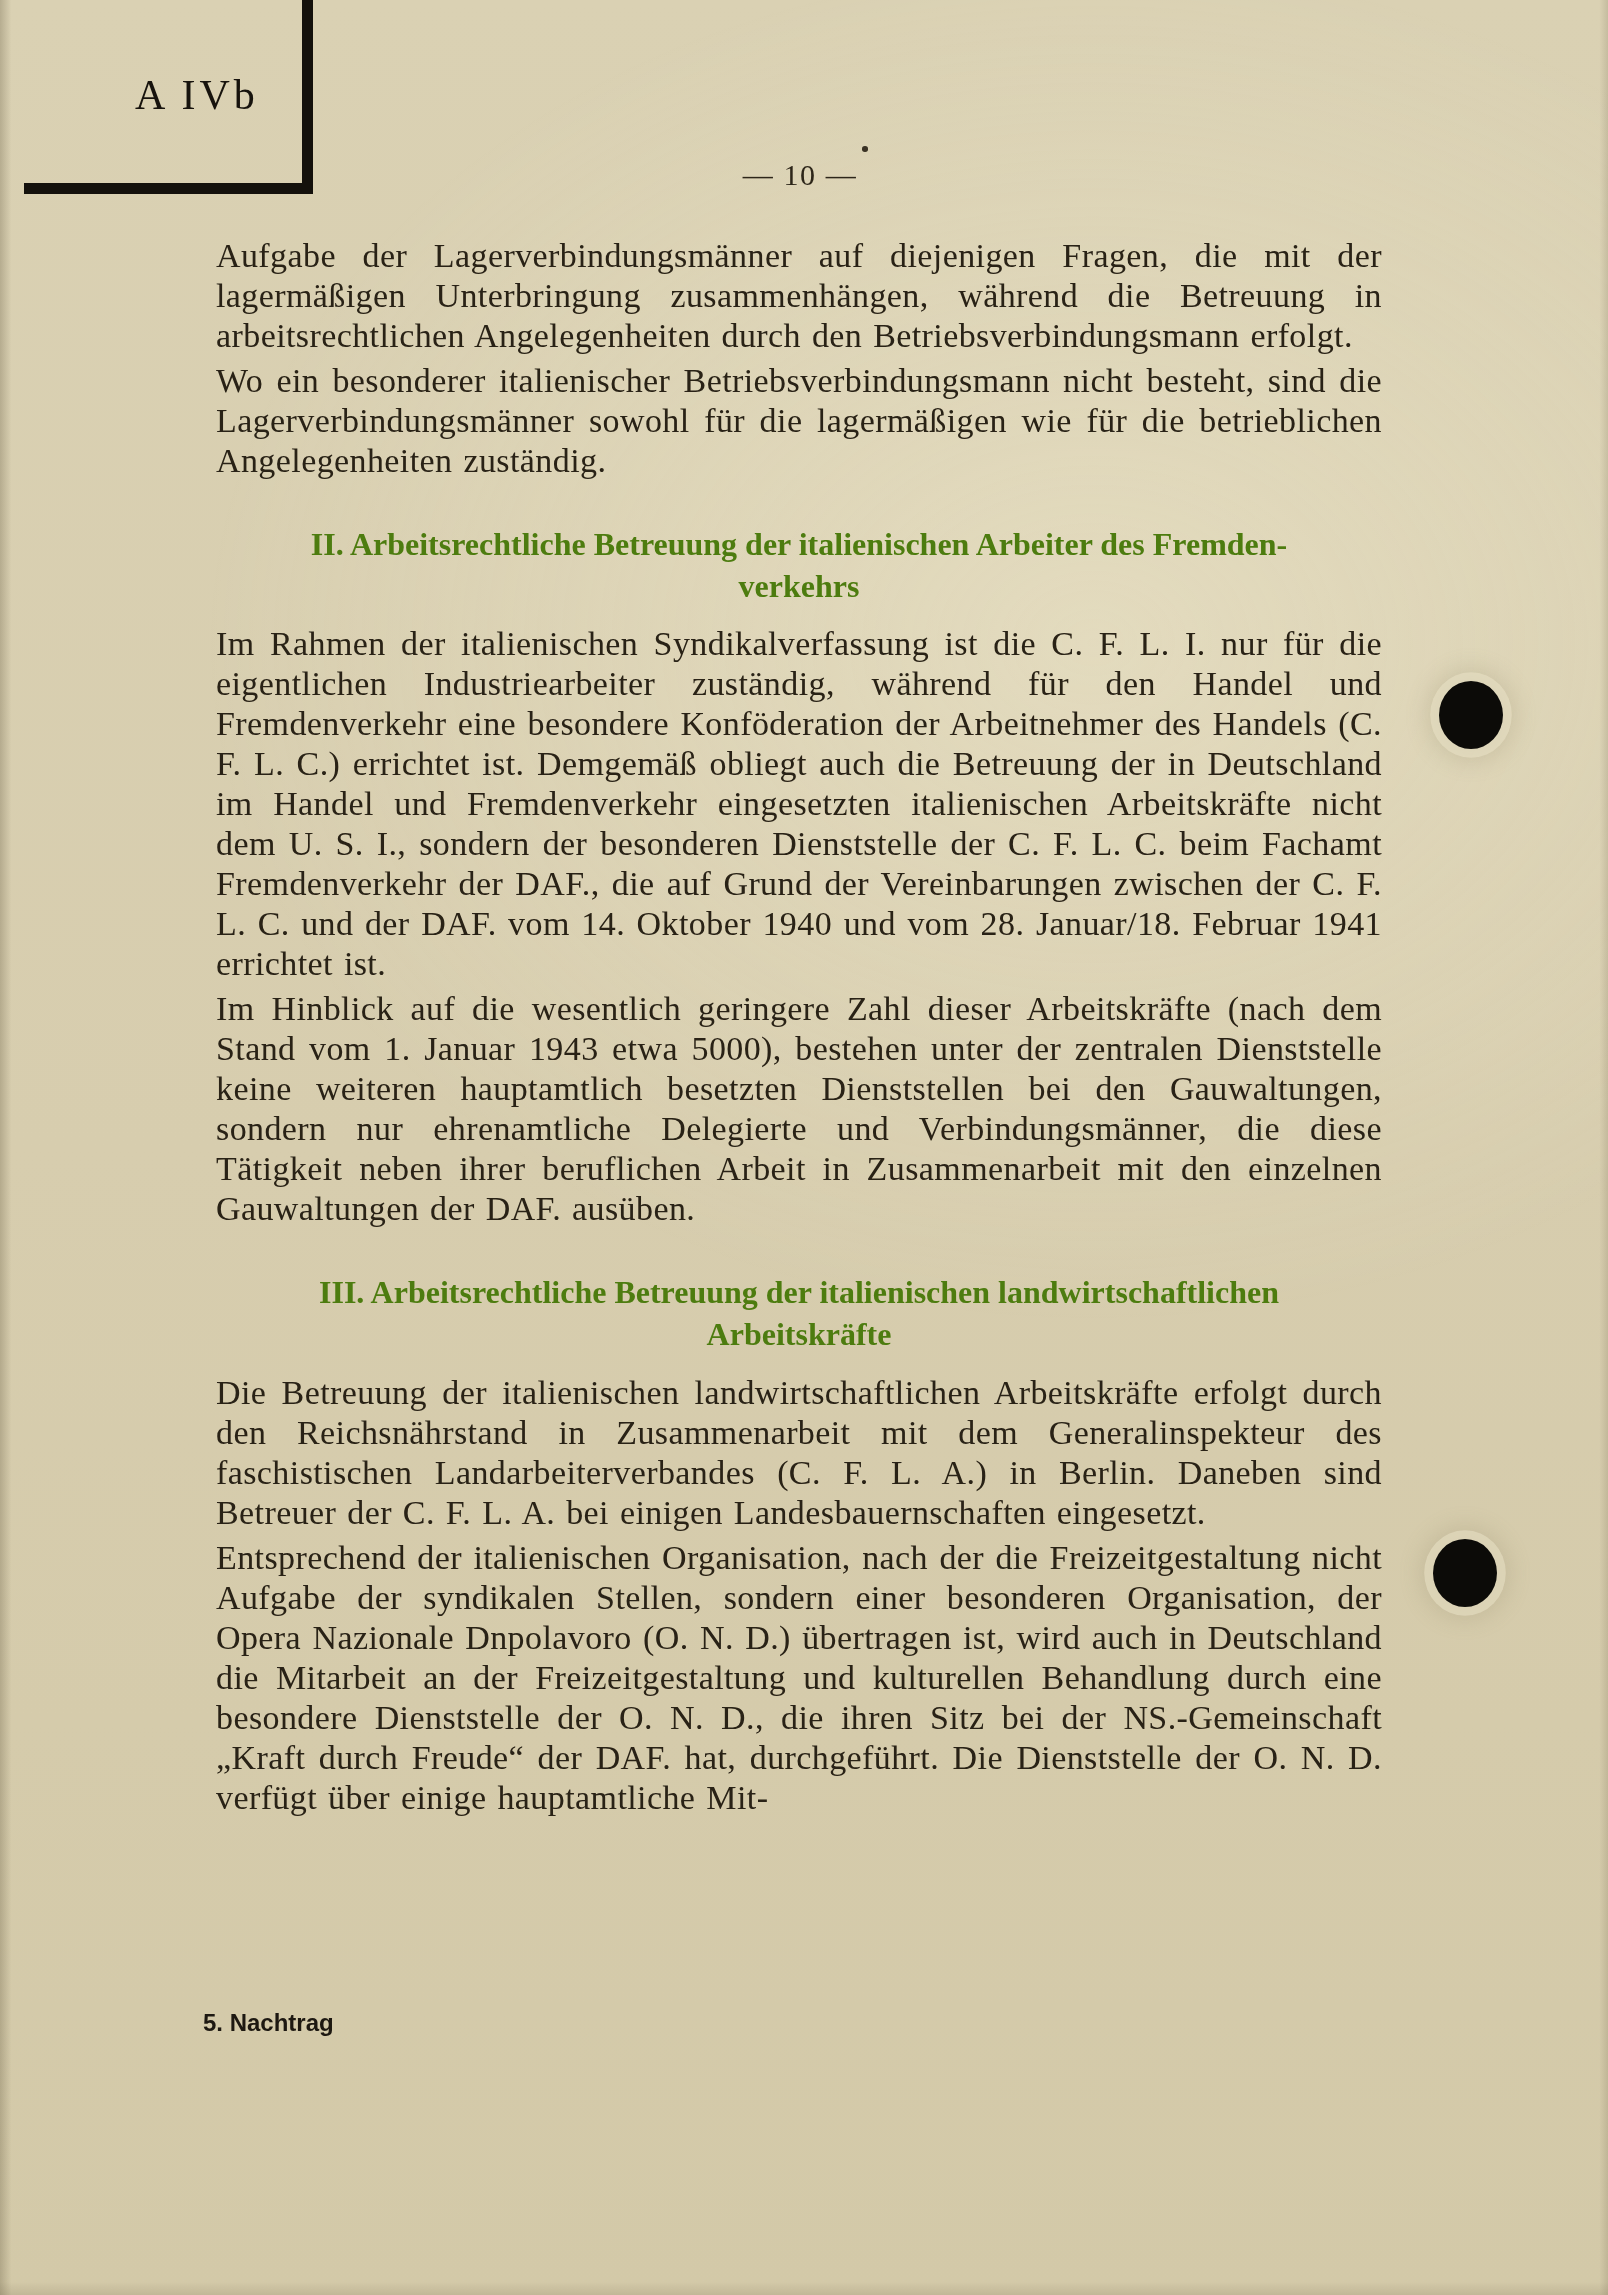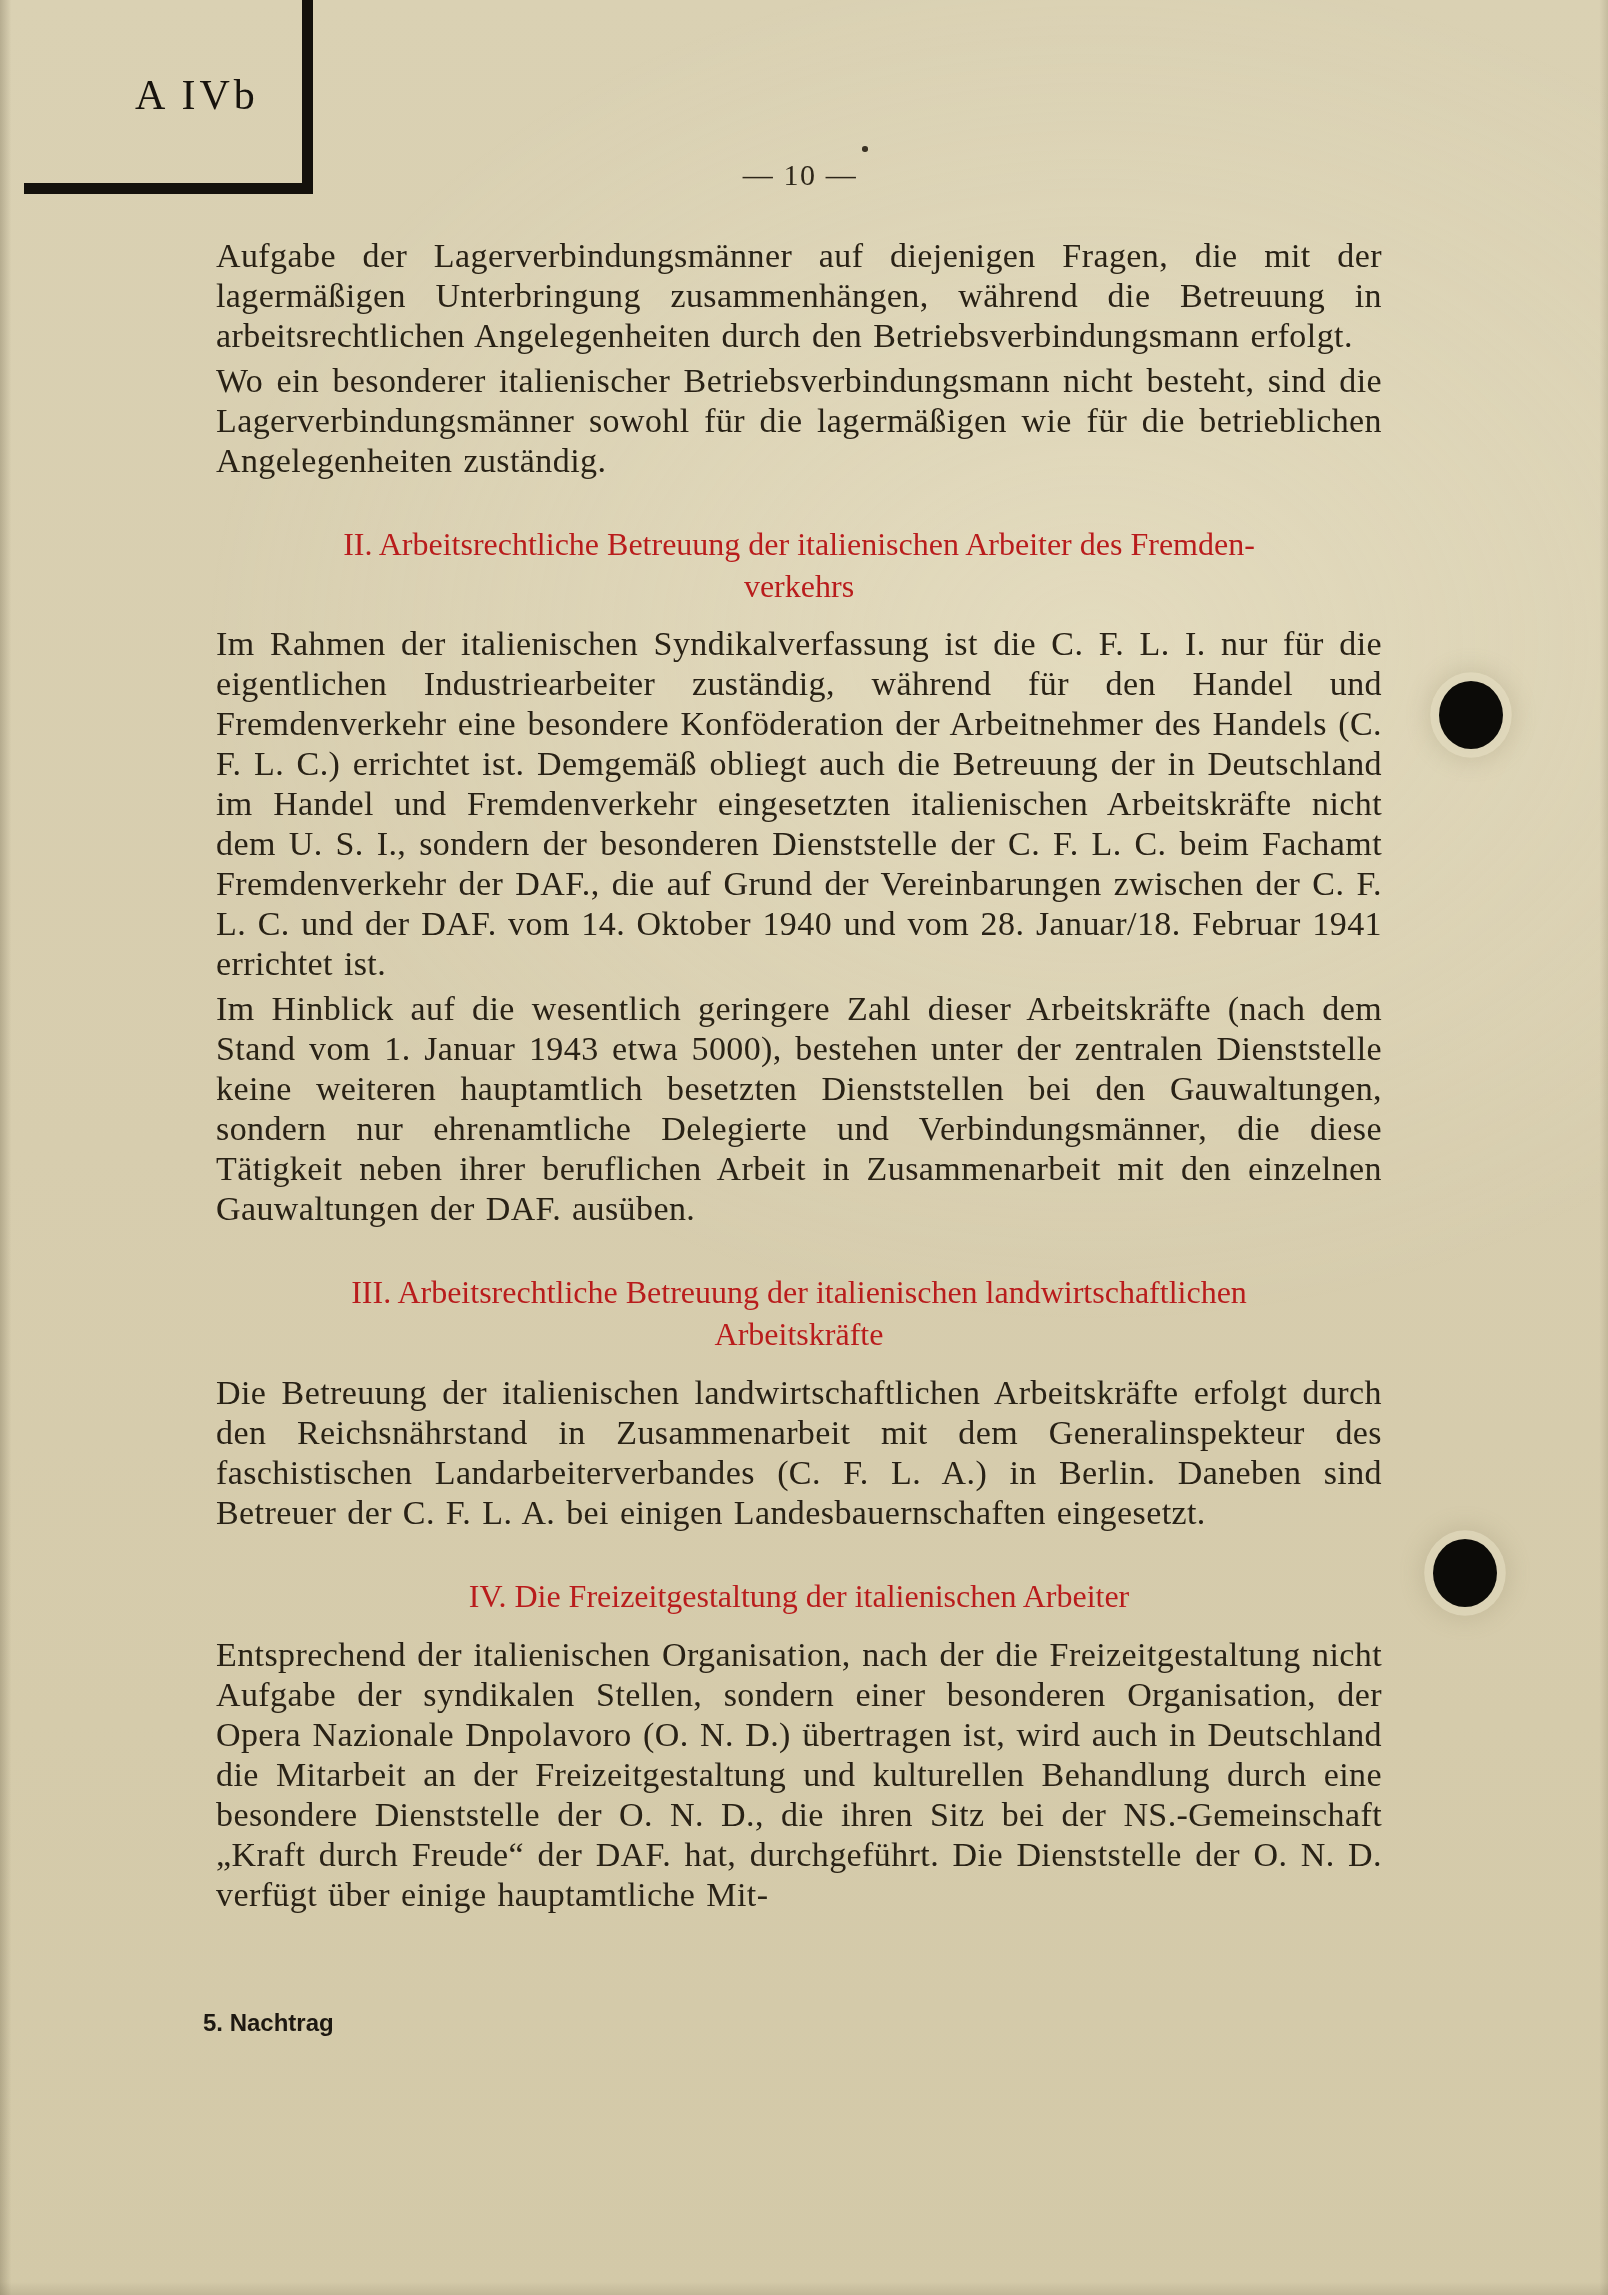--- a/index.html
+++ b/index.html
@@ -47,24 +47,24 @@
   }
   .para {
     font-size: 34px; line-height: 40px;
     text-align: justify; text-justify: inter-word;
     margin: 0 0 4.8px 0;
     word-spacing: 0.06em; letter-spacing: 0.012em;
     color: #29221660;
     color: #292216;
   }
   .heading {
-    font-size: 32px; line-height: 42px; font-weight: normal;
+    font-size: 32px; line-height: 42px; font-weight: bold;
     text-align: center; margin: 42px 0 17.7px 0;
     white-space: pre-line; letter-spacing: 0;
-    color: #b91c1c;
+    color: #4d7c0f;
   }
   .footer-note {
     position: absolute; left: 203px; top: 2009px;
     font-family: "Liberation Sans", sans-serif;
     font-weight: bold; font-size: 24px; color: #1d1811;
   }
   .hole {
     position: absolute; width: 64px; height: 68px; border-radius: 50%;
     background: #0c0b08;
     box-shadow:
@@ -89,21 +89,20 @@
 <div class="content">
   <p class="para">Aufgabe der Lagerverbindungsmänner auf diejenigen Fragen, die mit der lagermäßigen Unterbringung zusammenhängen, während die Betreuung in arbeitsrechtlichen Angelegenheiten durch den Betriebsverbindungsmann erfolgt.</p>
   <p class="para">Wo ein besonderer italienischer Betriebsverbindungsmann nicht besteht, sind die Lagerverbindungsmänner sowohl für die lagermäßigen wie für die betrieblichen Angelegenheiten zuständig.</p>
   <h2 class="heading">II. Arbeitsrechtliche Betreuung der italienischen Arbeiter des Fremden-
 verkehrs</h2>
   <p class="para">Im Rahmen der italienischen Syndikalverfassung ist die C. F. L. I. nur für die eigentlichen Industriearbeiter zuständig, während für den Handel und Fremdenverkehr eine besondere Konföderation der Arbeitnehmer des Handels (C. F. L. C.) errichtet ist. Demgemäß obliegt auch die Betreuung der in Deutschland im Handel und Fremdenverkehr eingesetzten italienischen Arbeitskräfte nicht dem U. S. I., sondern der besonderen Dienststelle der C. F. L. C. beim Fachamt Fremdenverkehr der DAF., die auf Grund der Vereinbarungen zwischen der C. F. L. C. und der DAF. vom 14. Oktober 1940 und vom 28. Januar/18. Februar 1941 errichtet ist.</p>
   <p class="para">Im Hinblick auf die wesentlich geringere Zahl dieser Arbeitskräfte (nach dem Stand vom 1. Januar 1943 etwa 5000), bestehen unter der zentralen Dienststelle keine weiteren hauptamtlich besetzten Dienststellen bei den Gauwaltungen, sondern nur ehrenamtliche Delegierte und Verbindungsmänner, die diese Tätigkeit neben ihrer beruflichen Arbeit in Zusammenarbeit mit den einzelnen Gauwaltungen der DAF. ausüben.</p>
   <h2 class="heading">III. Arbeitsrechtliche Betreuung der italienischen landwirtschaftlichen
 Arbeitskräfte</h2>
   <p class="para">Die Betreuung der italienischen landwirtschaftlichen Arbeitskräfte erfolgt durch den Reichsnährstand in Zusammenarbeit mit dem Generalinspekteur des faschistischen Landarbeiterverbandes (C. F. L. A.) in Berlin. Daneben sind Betreuer der C. F. L. A. bei einigen Landesbauernschaften eingesetzt.</p>
-  <h2 class="heading">IV. Die Freizeitgestaltung der italienischen Arbeiter</h2>
   <p class="para">Entsprechend der italienischen Organisation, nach der die Freizeitgestaltung nicht Aufgabe der syndikalen Stellen, sondern einer besonderen Organisation, der Opera Nazionale Dnpolavoro (O. N. D.) übertragen ist, wird auch in Deutschland die Mitarbeit an der Freizeitgestaltung und kulturellen Behandlung durch eine besondere Dienststelle der O. N. D., die ihren Sitz bei der NS.-Gemeinschaft „Kraft durch Freude“ der DAF. hat, durchgeführt. Die Dienststelle der O. N. D. verfügt über einige hauptamtliche Mit-</p>
 </div>
 
 <div class="hole hole-1"></div>
 <div class="hole hole-2"></div>
 
 <div class="footer-note">5. Nachtrag</div>
 
 
 </body></html>

